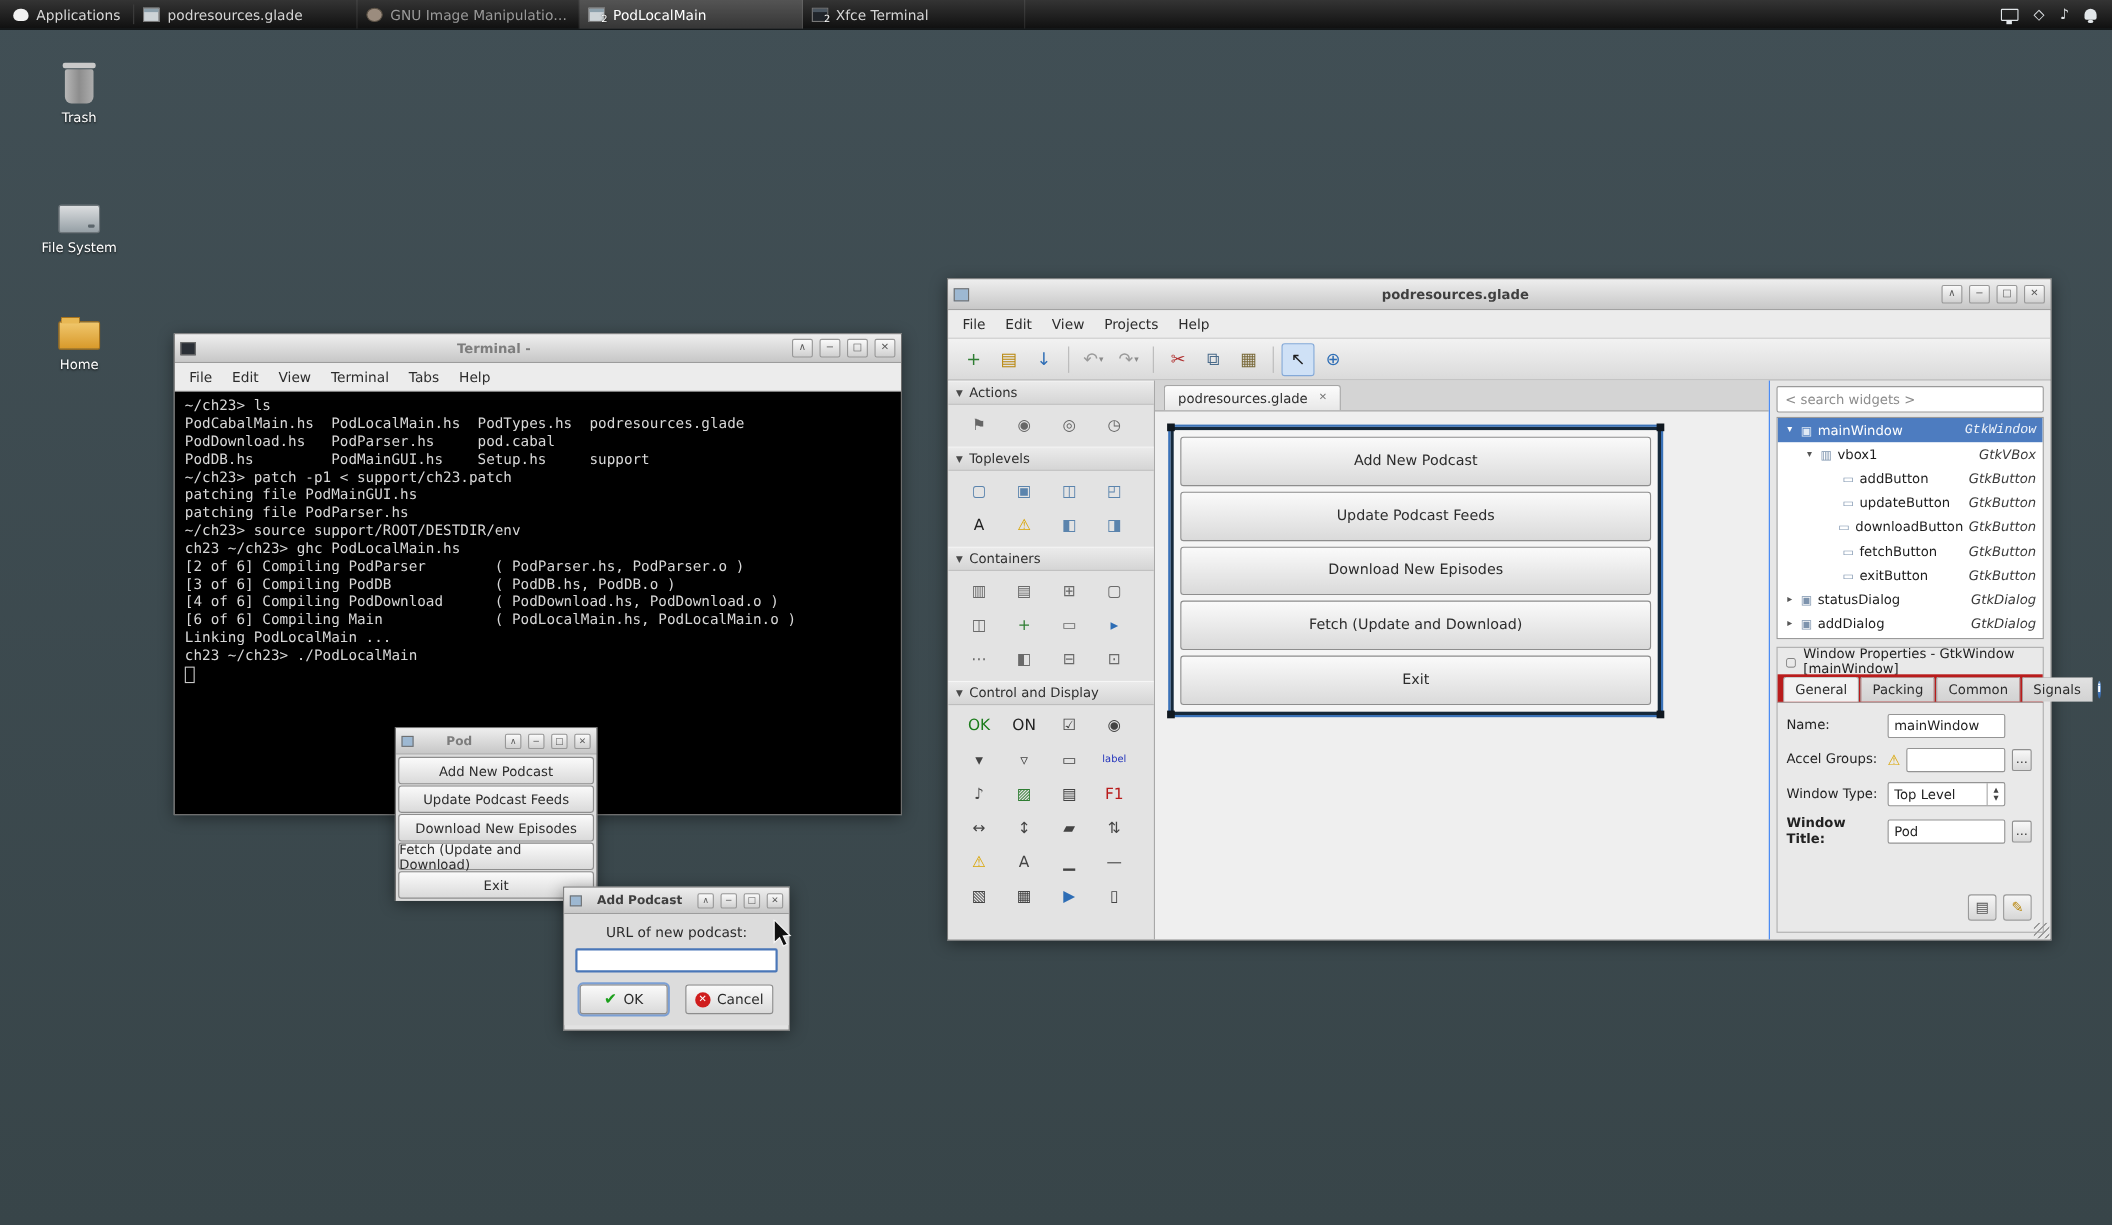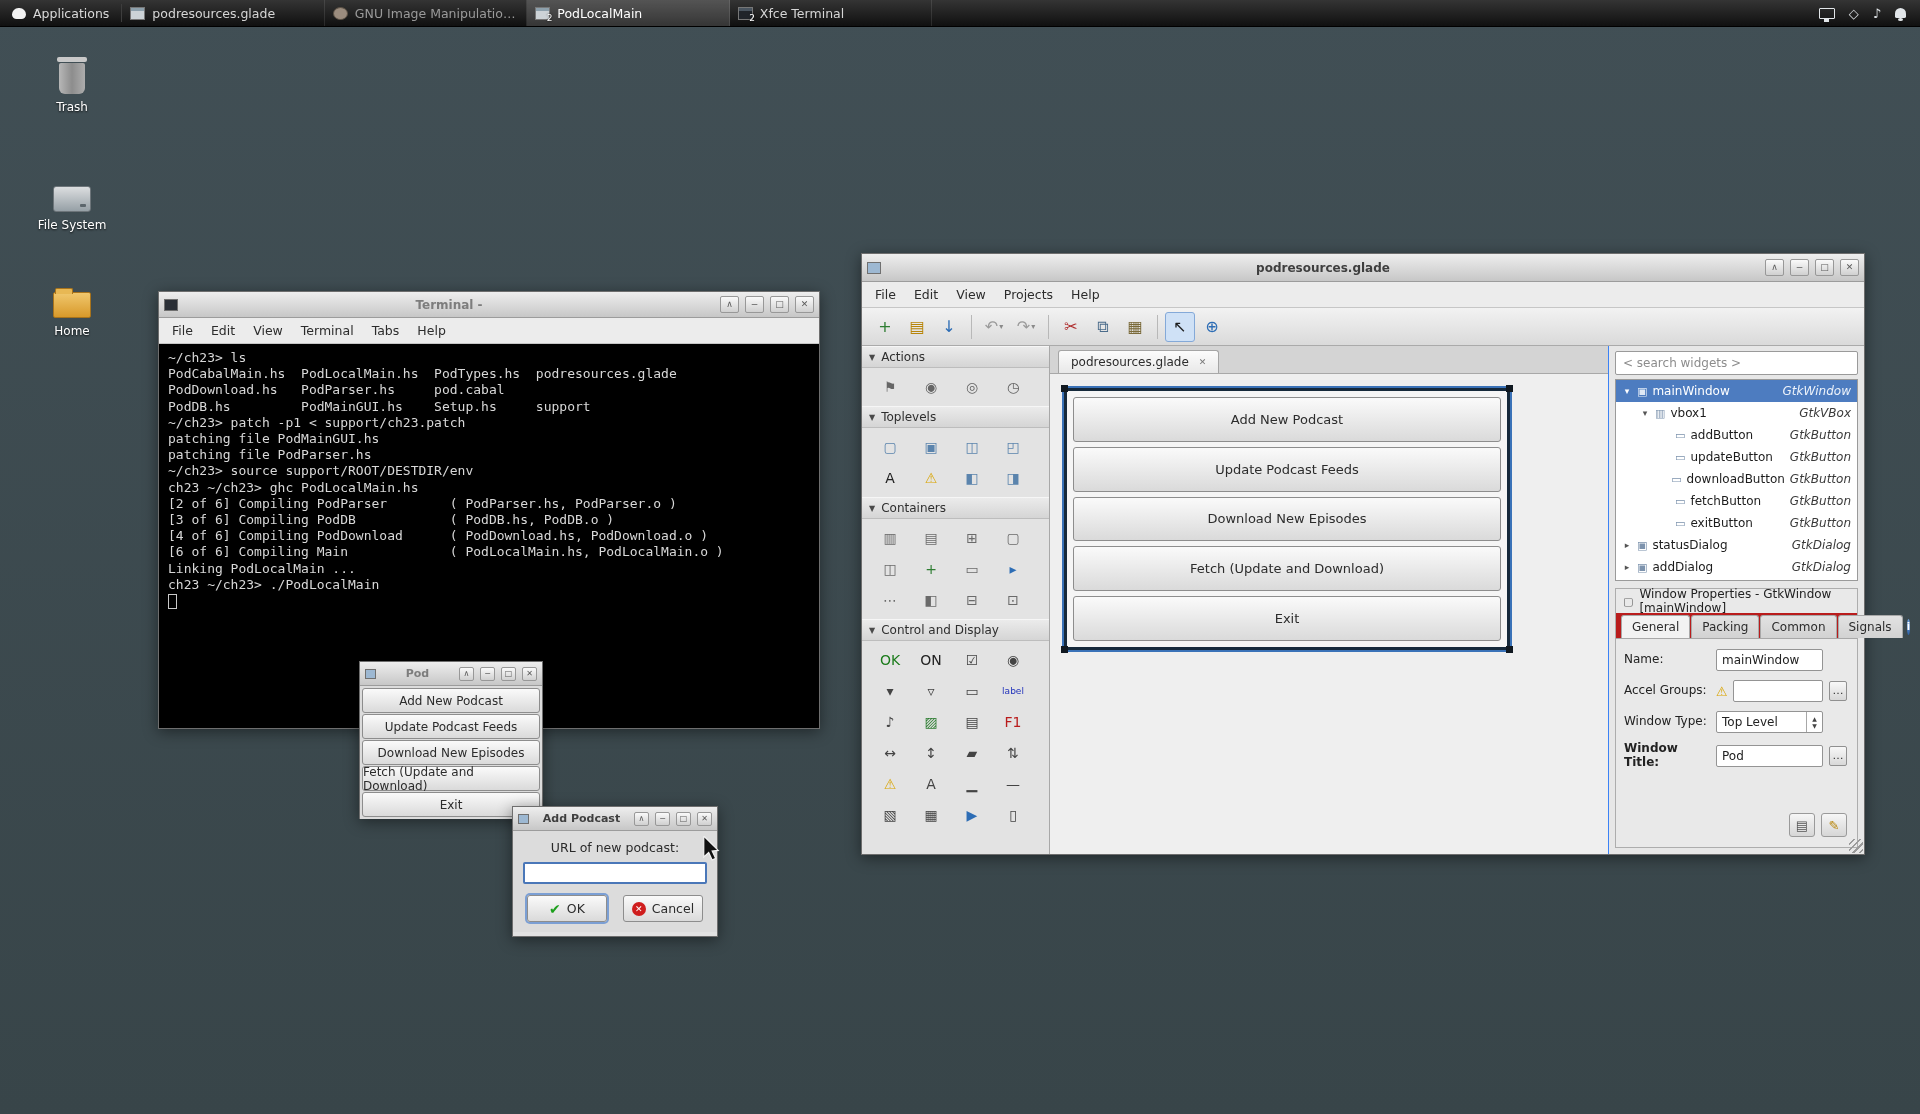--- a/index.html
+++ b/index.html
@@ -131,21 +131,21 @@
   .tree { margin:0 6px; background:#fff; border:1px solid #9a9a9a; height:202px; overflow:hidden; font-size:12px; }
   .tree-row { height:22px; display:flex; align-items:center; gap:5px; color:#1c1c1c; padding-right:6px; }
   .tree-row.d0 { padding-left:6px; } .tree-row.d1 { padding-left:24px; } .tree-row.d2 { padding-left:44px; }
   .tree-row.selected { background:#4d7cc0; color:#fff; }
   .tw-exp { width:10px; font-size:9px; color:#555; text-align:center; }
   .tree-row.selected .tw-exp { color:#fff; }
   .tw-ico { font-size:11px; color:#7d93ad; }
   .tree-row.selected .tw-ico { color:#dfe9f5; }
   .tw-name { white-space:nowrap; }
   .tw-class { margin-left:auto; font-style:italic; color:#3a3a3a; }
-  .tree-row.selected .tw-class { color:#eef3fa; }
+  .tree-row.selected .tw-class { color:#eef3fa;font-family:Liberation Mono, monospace; }
 
   .props { flex:1; margin:7px 6px 6px; border:1px solid #adadad; background:#e9e9e9; display:flex;
     flex-direction:column; position:relative; }
   .props-header { height:24px; display:flex; align-items:center; gap:6px; padding:0 7px; font-size:12px; color:#222; }
   .props-hico { font-size:11px; color:#666; }
   .props-tabs { display:flex; align-items:flex-end; height:26px; padding:0 5px; background:#b91c1c; border-bottom:1px solid #a8a8a8; }
   .ptab { padding:4px 10px; font-size:12px; color:#2c2c2c; border:1px solid #a8a8a8; border-bottom:none;
     border-radius:3px 3px 0 0; background:linear-gradient(#e2e2e2,#d2d2d2); margin-right:1px; }
   .ptab.active { background:#f2f2f2; }
   .info-circle { width:16px; height:16px; border-radius:50%; background:linear-gradient(#6fa1dc,#2f62a8);
@@ -223,21 +223,21 @@
     </div>
   <div>File System</div>
 </div>
 <div class="desktop-icon" style="left:24px; top:274px;">
   <div class="di-art">
       <div class="folder"></div>
     </div>
   <div>Home</div>
 </div>
 
-<div class="window" style="left:158px; top:291px; width:662px; height:438px; z-index:10;">
+<div class="window" style="left:158px; top:303px; width:662px; height:438px; z-index:10;">
   <div class="titlebar">
     <span class="app-ico"></span>
     <span class="title">Terminal -</span>
     <span class="win-btn">∧</span>
     <span class="win-btn">−</span>
     <span class="win-btn">□</span>
     <span class="win-btn">✕</span>
   </div>
   <div class="menubar">
 

